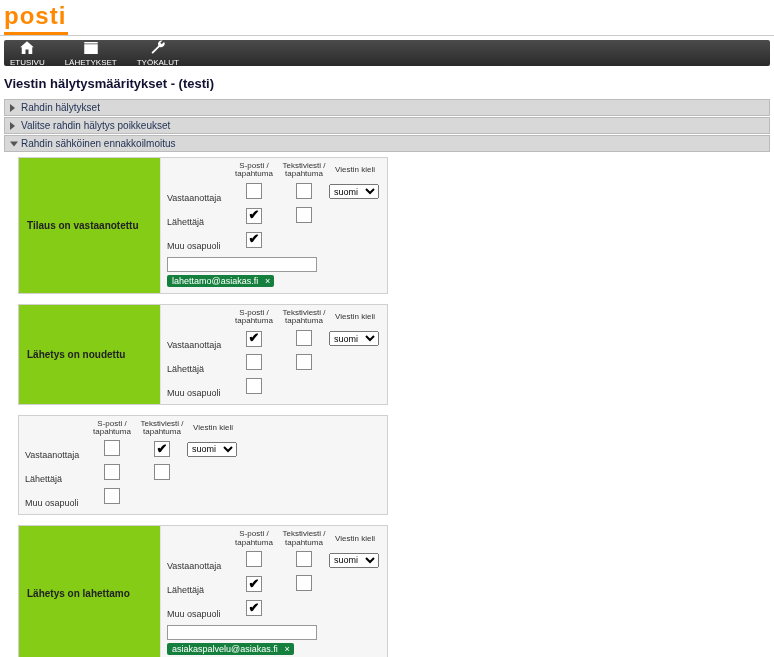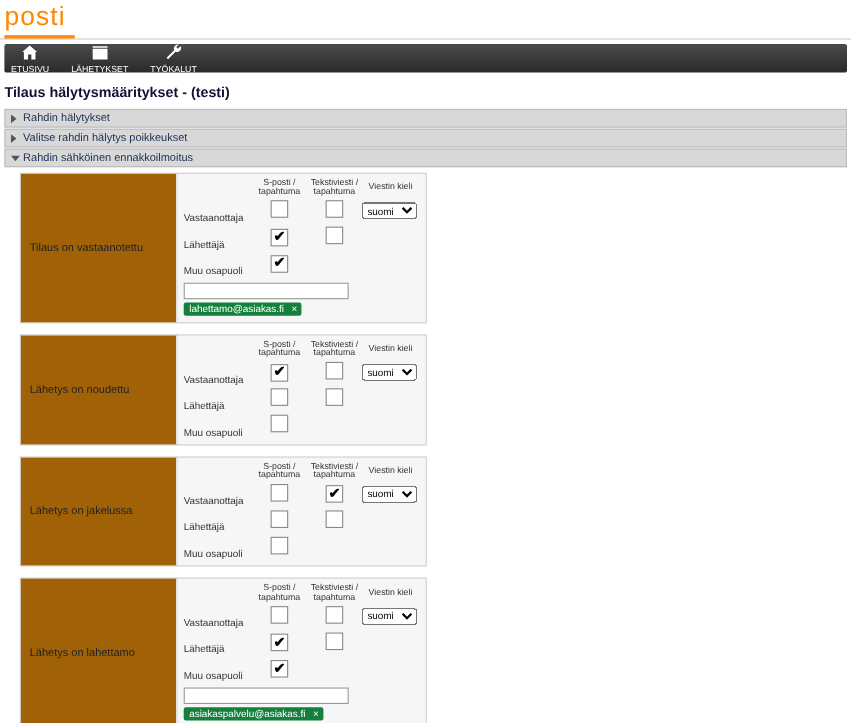--- a/index.html
+++ b/index.html
@@ -14,21 +14,21 @@
     width: 774px;
   }
   
   .top-bar {
     padding: 2px 4px 0 4px;
     border-bottom: 1px solid #ccc;
   }
   .logo {
     display: inline-block;
     color: #ff8800;
-    font-weight: normal;
+    font-weight: bold;
     font-size: 24px;
     letter-spacing: 1px;
     position: relative;
     padding-bottom: 6px;
   }
   .logo-underline {
     width: 64px;
     height: 3px;
     background: #ff8800;
     margin-top: -4px;
@@ -109,23 +109,23 @@
     display: flex;
     border: 1px solid #d0d0d0;
     background: #f6f6f6;
     margin-bottom: 10px;
     width: 368px;
   }
   .evt-title {
     width: 150px;
     padding: 10px 8px;
     font-size: 10px;
-    font-weight: normal;
+    font-weight: bold;
     color: #222;
-    background: #a16207;
+    background: #84cc16;
     border-right: 1px solid #e3e3e3;
     display: flex;
     align-items: center;
   }
   .evt-grid {
     flex: 1;
     padding: 4px 6px 6px 6px;
   }
   .hdr-row, .body-row {
     display: grid;
@@ -258,21 +258,21 @@
       <span>LÄHETYKSET</span>
     </div>
     <div class="nav-item">
       <svg class="nav-icon" viewBox="0 0 24 24" fill="#fff">
           <path d="M21 6a5 5 0 0 1-6.9 4.6L5 19.7 3.3 18l9.1-9.1A5 5 0 0 1 18 2l-3 3 2 2 3-3c.6.9 1 1.9 1 2Z"></path>
         </svg>
       <span>TYÖKALUT</span>
     </div>
   </div>
 
-  <div class="page-title">Tilaus hälytysmääritykset - (testi)</div>
+  <div class="page-title">Viestin hälytysmääritykset - (testi)</div>
 
   <div class="acc">
     <div class="acc-head">
       <span>Rahdin hälytykset</span>
     </div>
     <div class="acc-head">
       <span>Valitse rahdin hälytys poikkeukset</span>
     </div>
     <div class="acc-head open">
       <span>Rahdin sähköinen ennakkoilmoitus</span>
@@ -345,21 +345,20 @@
       <div class="body-row">
         <div class="row-label">Muu osapuoli</div>
         <div style="text-align:center"><span class="chk"></span></div>
         <div style="text-align:center"></div>
         <div></div>
       </div>
 
     </div>
   </div>
         <div class="evt">
-    <div class="evt-title">Lähetys on jakelussa</div>
     <div class="evt-grid">
       <div class="hdr-row">
         <div class="hdr-cell"></div>
         <div class="hdr-cell">S-posti /<br>tapahtuma</div>
         <div class="hdr-cell">Tekstiviesti /<br>tapahtuma</div>
         <div class="hdr-cell">Viestin kieli</div>
       </div>
 
       <div class="body-row">
         <div class="row-label">Vastaanottaja</div>

